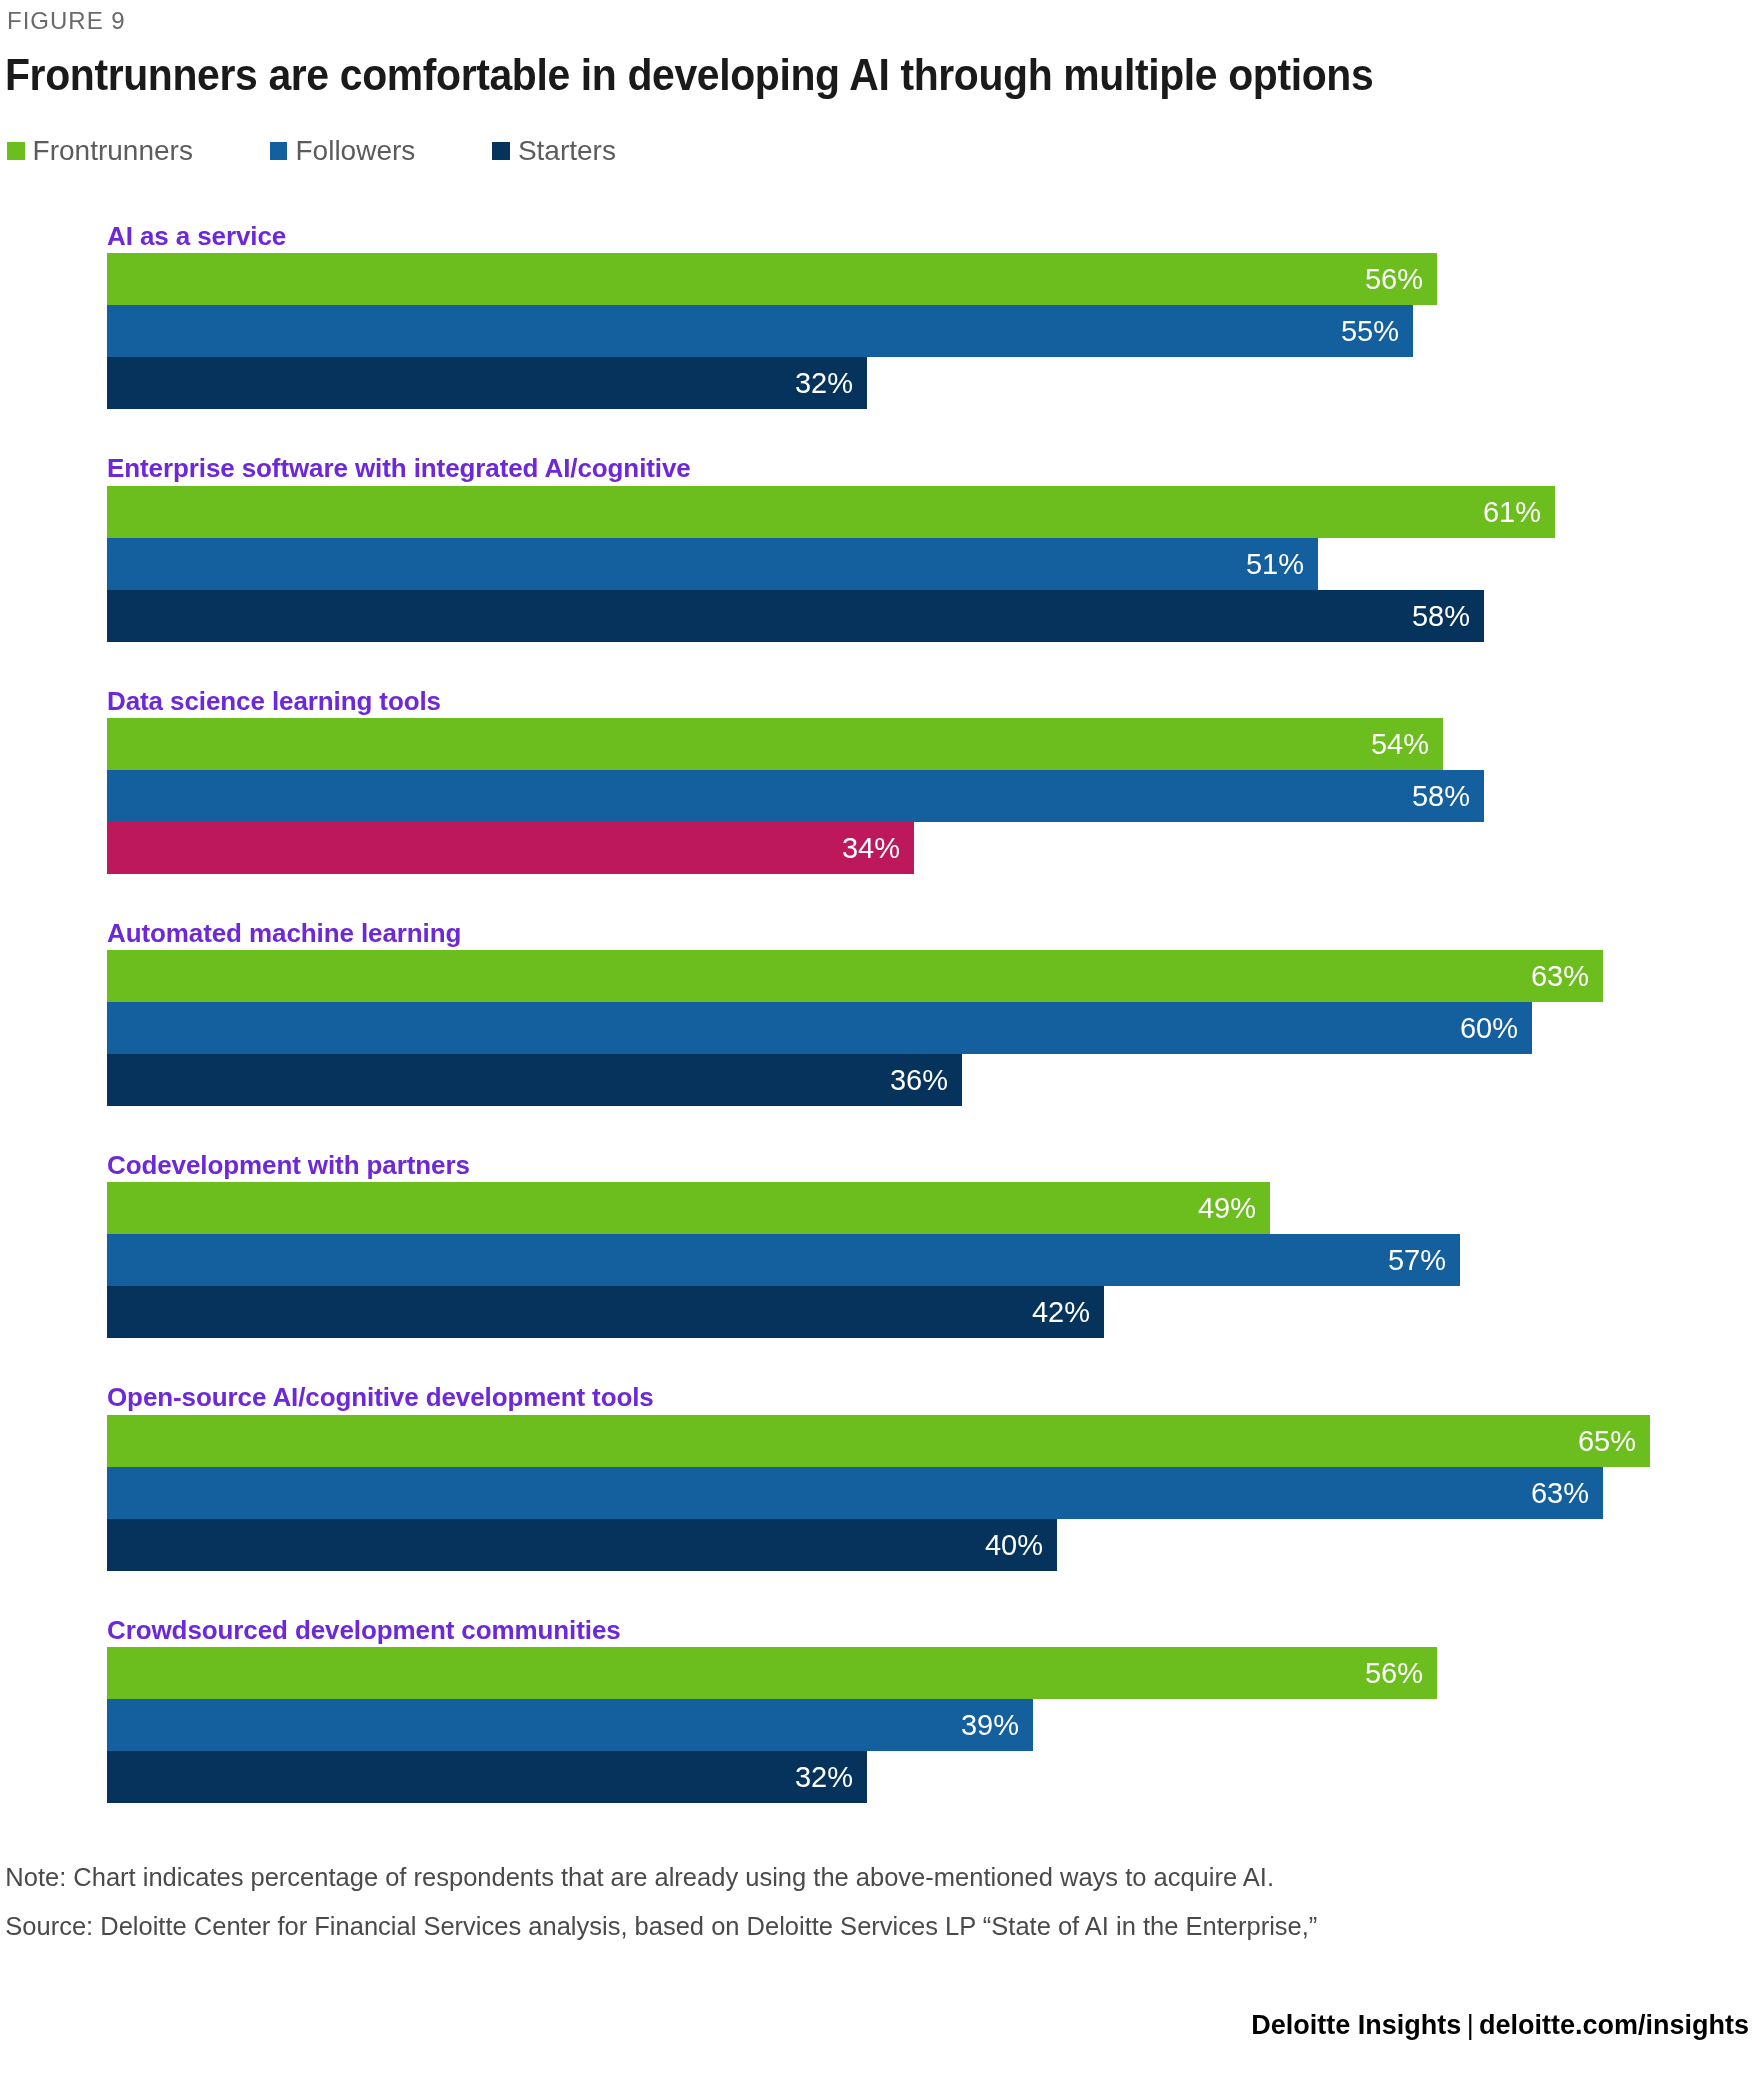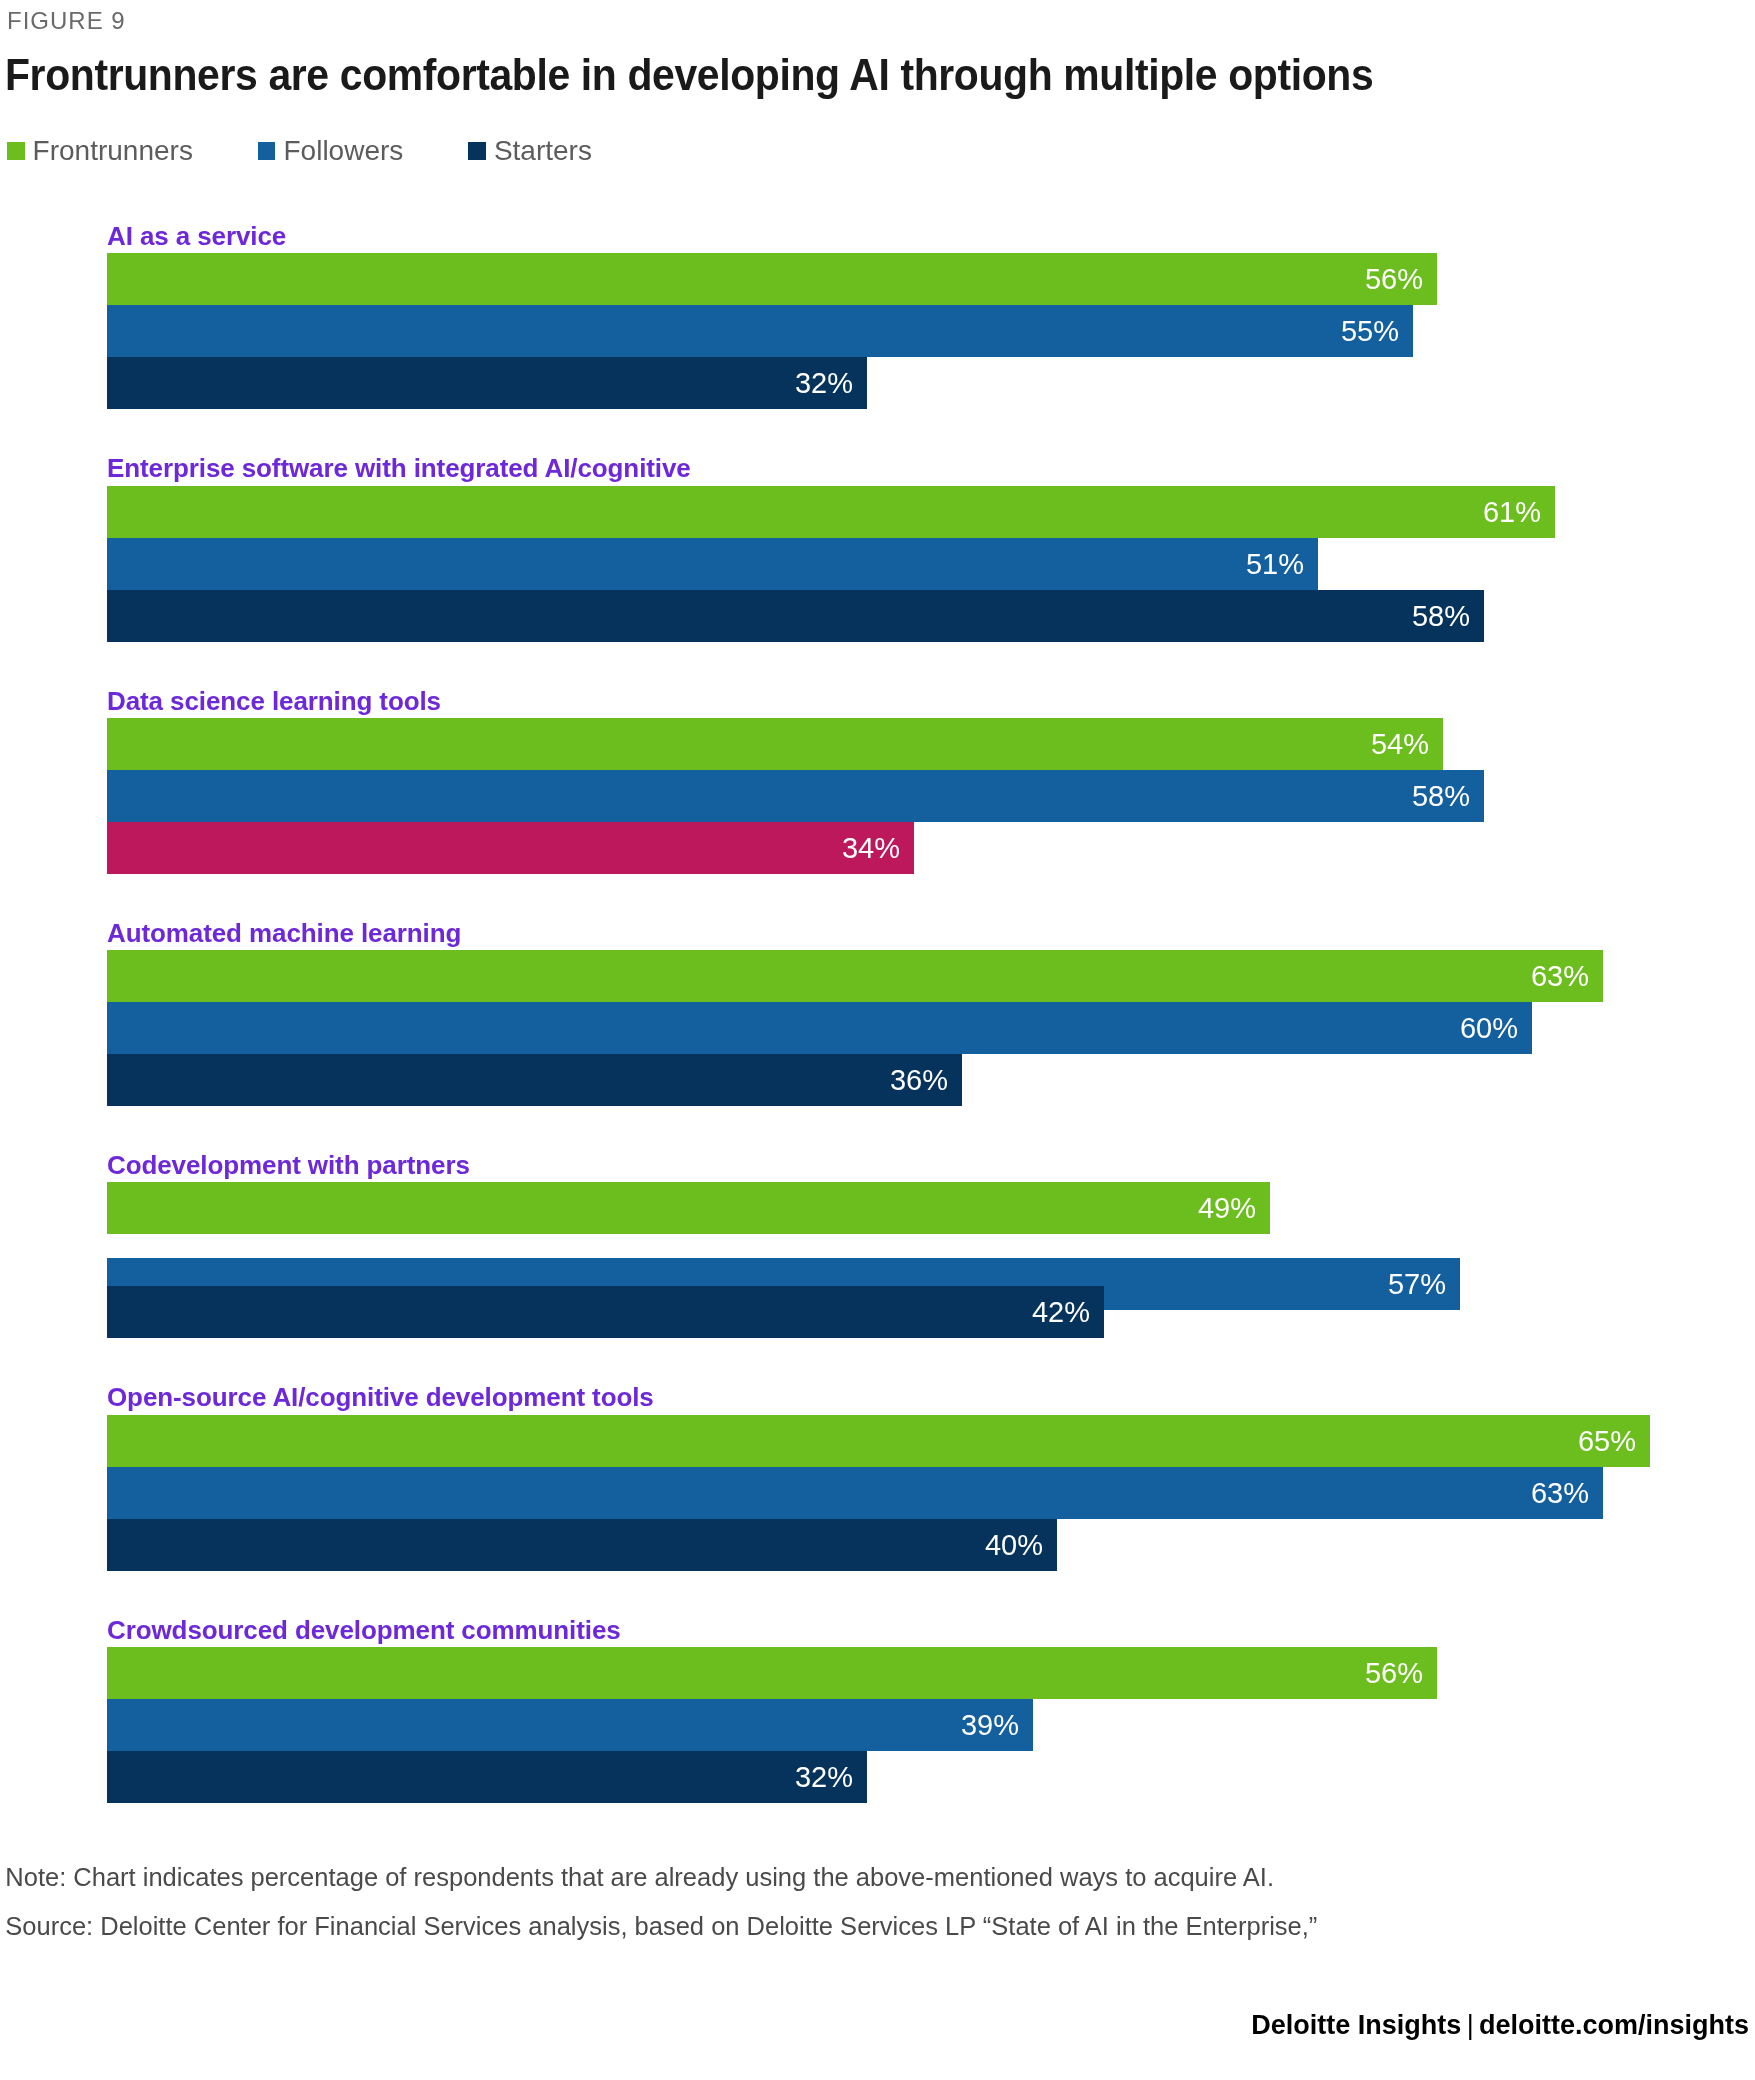--- a/index.html
+++ b/index.html
@@ -49,21 +49,21 @@
     white-space: nowrap;
   }
 
   
   .legend {
     position: absolute;
     left: 7px;
     top: 137px;
     display: flex;
     align-items: center;
-    gap: 4px;
+    gap: 16px;
   }
   .legend-item {
     display: flex;
     align-items: center;
     margin-right: 61px;
   }
   .legend-swatch {
     width: 17.6px;
     height: 17.6px;
     margin-right: 8px;
@@ -287,21 +287,21 @@
       <div class="group-spacer"></div>
       <div class="group">
         <div class="group-label">Codevelopment with partners</div>
         <div class="bars">
           <div class="bar-row">
             <div class="bar" style="width: 1163px; background: rgb(108, 190, 30);">
               <span class="bar-value">49%</span>
             </div>
           </div>
           <div class="bar-row">
-            <div class="bar" style="width: 1353px; background: rgb(20, 96, 158); margin-top: 24px;">
+            <div class="bar" style="width: 1353px; background: rgb(20, 96, 158);">
               <span class="bar-value">57%</span>
             </div>
           </div>
           <div class="bar-row">
             <div class="bar" style="width: 997px; background: rgb(6, 51, 92);">
               <span class="bar-value">42%</span>
             </div>
           </div>
         </div>
       </div>

